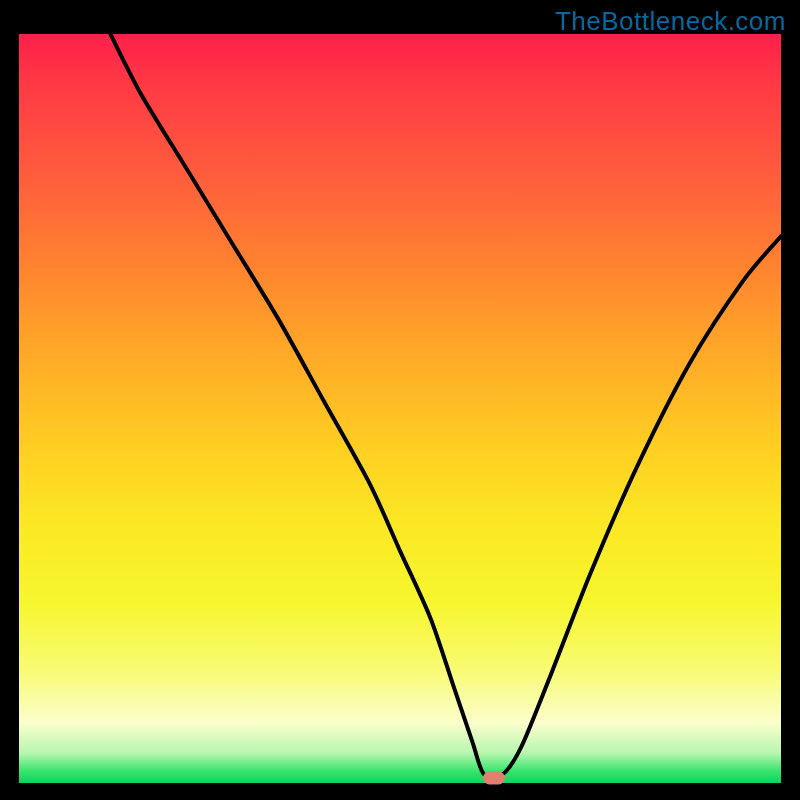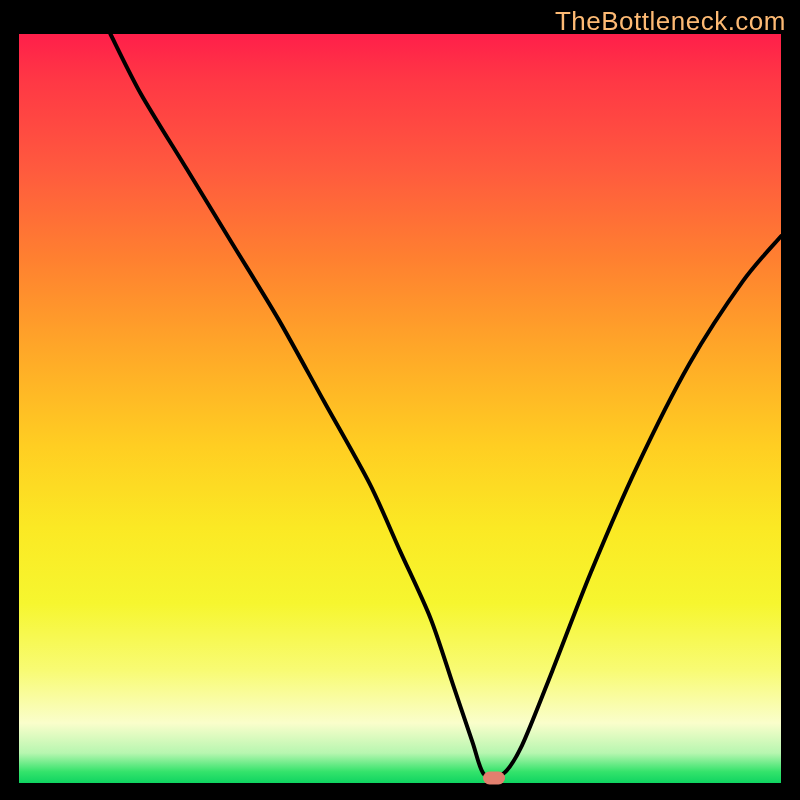--- a/index.html
+++ b/index.html
@@ -14,21 +14,21 @@
   .frame {
     position: relative;
     width: 800px;
     height: 800px;
     background: #000;
   }
   .watermark {
     position: absolute;
     top: 6px;
     right: 14px;
-    color: #fdba74;
+    color: #0369a1;
     font-size: 26px;
     font-weight: 500;
     letter-spacing: 0.5px;
     z-index: 4;
   }
   .plot-area {
     position: absolute;
     left: 19px;
     top: 34px;
     width: 762px;

